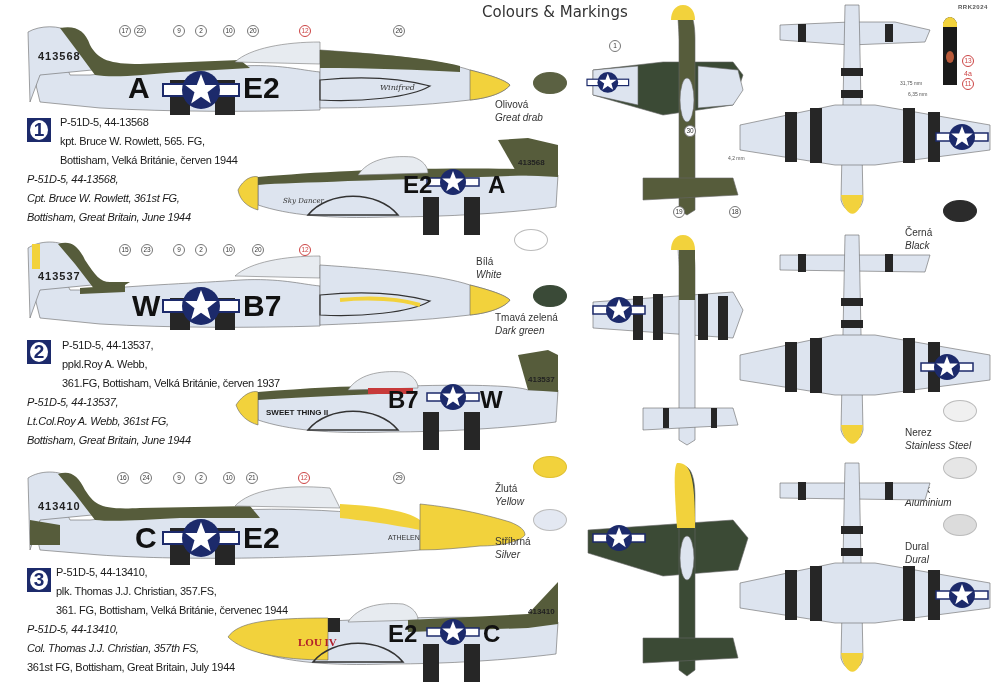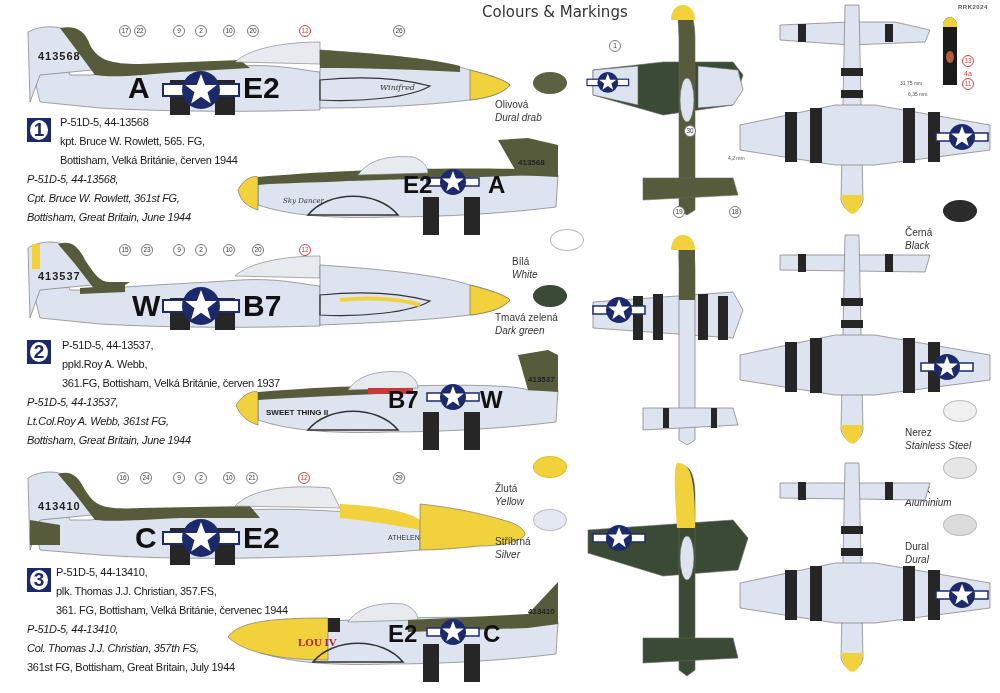--- a/index.html
+++ b/index.html
@@ -182,23 +182,23 @@
   <text x="160" y="60" font-family="Liberation Sans, sans-serif" font-size="24" font-weight="bold" fill="#111">E2</text>
   <text x="255" y="60" font-family="Liberation Sans, sans-serif" font-size="24" font-weight="bold" fill="#111">C</text>
   <text x="300" y="32" font-family="Liberation Sans, sans-serif" font-size="8" font-weight="bold" fill="#222">413410</text>
   <path d="M85,80 C105,55 155,55 175,80 Z" fill="none" stroke="#333" stroke-width="1.5"></path>
   <text x="70" y="64" font-family="Liberation Serif, serif" font-size="11" font-weight="bold" fill="#b01e2a">LOU IV</text>
 </svg>
 
 <div class="swatch" style="left:495px;top:72px">
   <div class="oval" style="background:#5b6142;border-color:#5b6142"></div>
   <div>Olivová</div>
-  <div class="en">Dural drab</div>
-</div>
-<div class="swatch" style="left:512px;top:229px">
+  <div class="en">Great drab</div>
+</div>
+<div class="swatch" style="left:476px;top:229px">
   <div class="oval" style="background:#ffffff"></div>
   <div>Bílá</div>
   <div class="en">White</div>
 </div>
 <div class="swatch" style="left:495px;top:285px">
   <div class="oval" style="background:#3a4a37;border-color:#3a4a37"></div>
   <div>Tmavá zelená</div>
   <div class="en">Dark green</div>
 </div>
 <div class="swatch" style="left:495px;top:456px">

